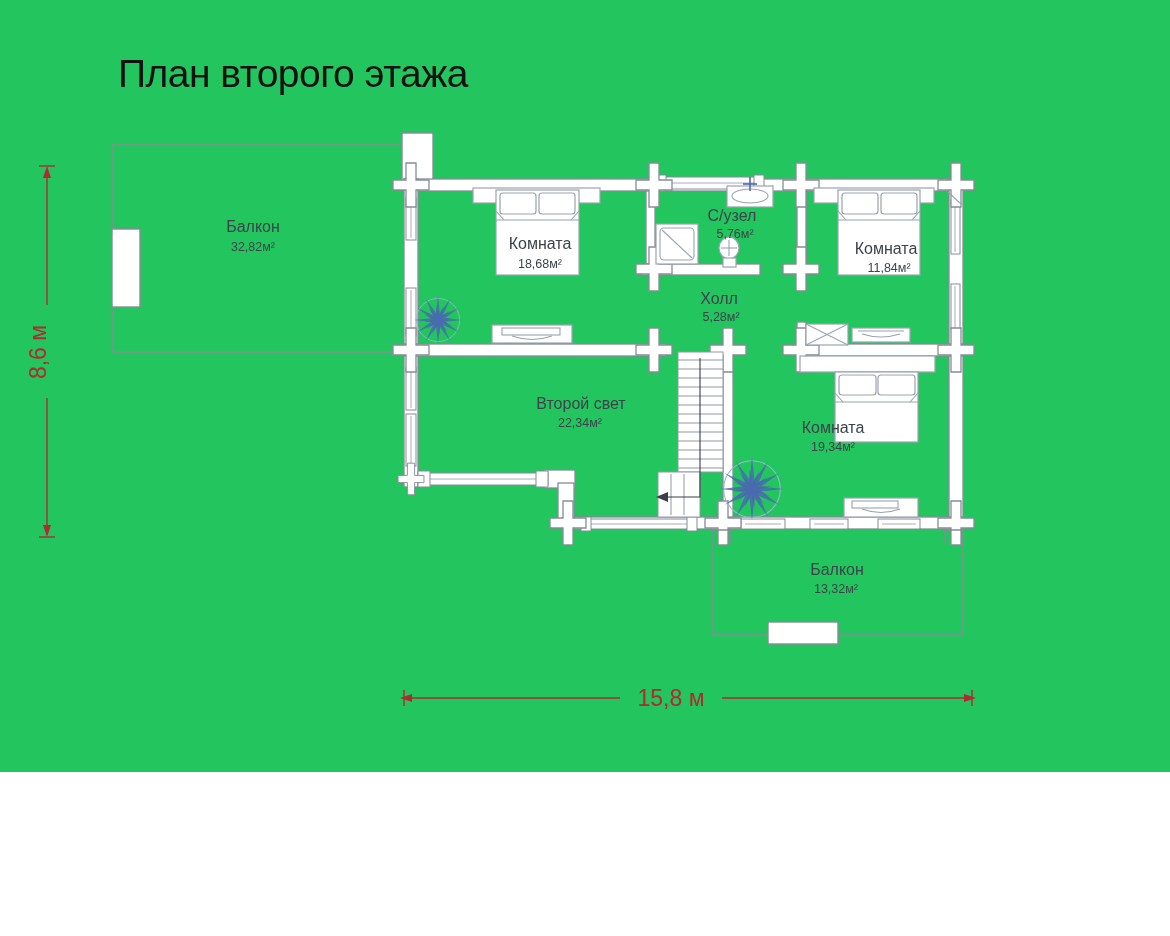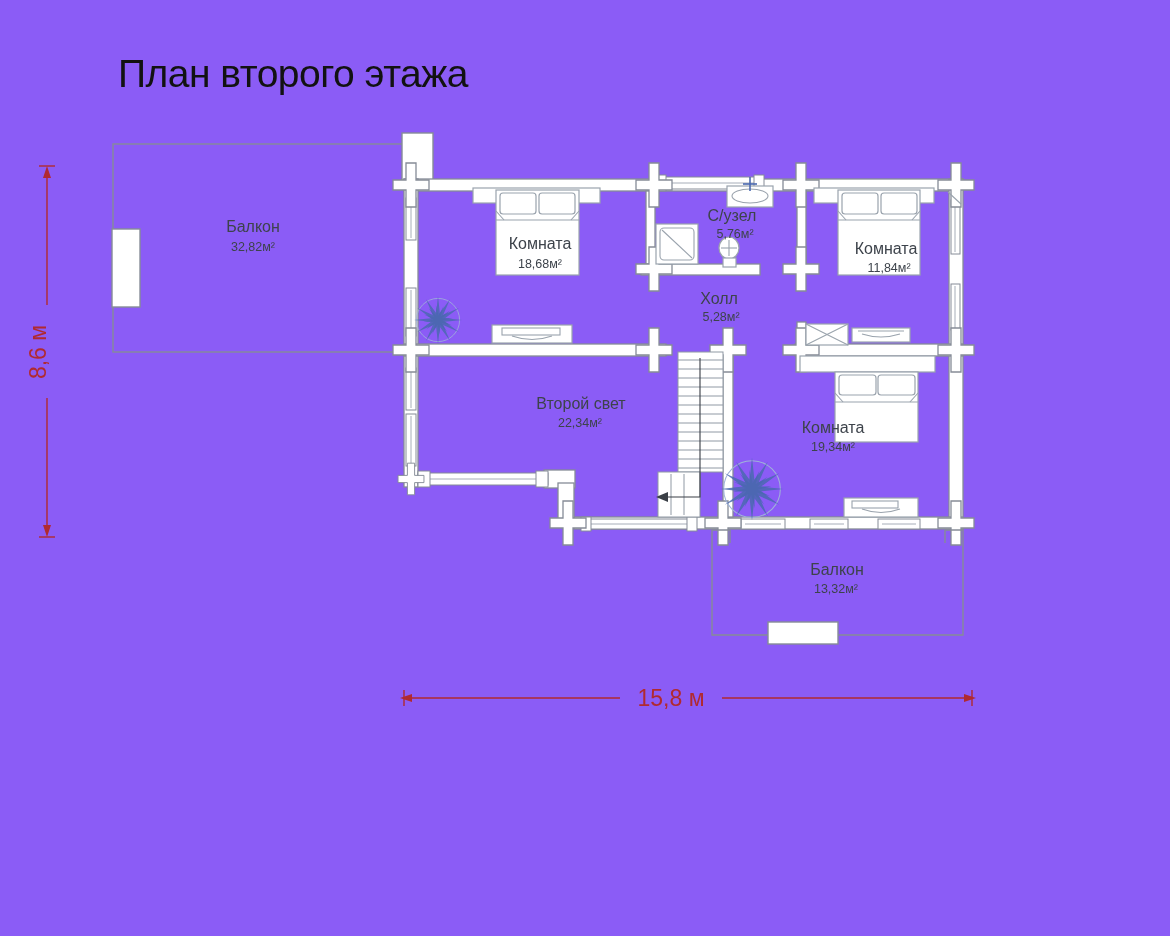--- a/index.html
+++ b/index.html
@@ -3,21 +3,21 @@
 <meta charset="utf-8">
 <style>
   :root{
     --accent:#b02a30;
     --wall:#868c97;
     --furniture:#9aa3ad;
     --plant:#4a68b0;
     --label:#3d434b;
   }
   html,body{margin:0;padding:0;background:#fff;}
-  .page{position:relative;width:1170px;height:936px;background:#8b5cf6;overflow:hidden;
+  .page{position:relative;width:1170px;height:772px;background:#22c55e;overflow:hidden;
         font-family:"Liberation Sans","DejaVu Sans",sans-serif;}
   .title{position:absolute;left:118px;top:52px;font-size:39px;font-weight:500;
          color:#121212;letter-spacing:-0.5px;white-space:nowrap;}
   svg{position:absolute;left:0;top:0;}
   svg text{font-family:"Liberation Sans","DejaVu Sans",sans-serif;}
   .wall{fill:#ffffff;stroke:var(--wall);stroke-width:1.3;}
   .thin{fill:none;stroke:var(--wall);stroke-width:1.4;}
   .thinfill{fill:#ffffff;stroke:var(--wall);stroke-width:1.4;}
   .glass{fill:#ffffff;stroke:var(--wall);stroke-width:1;}
   .glassline{stroke:#a6adb8;stroke-width:1;fill:none;}

